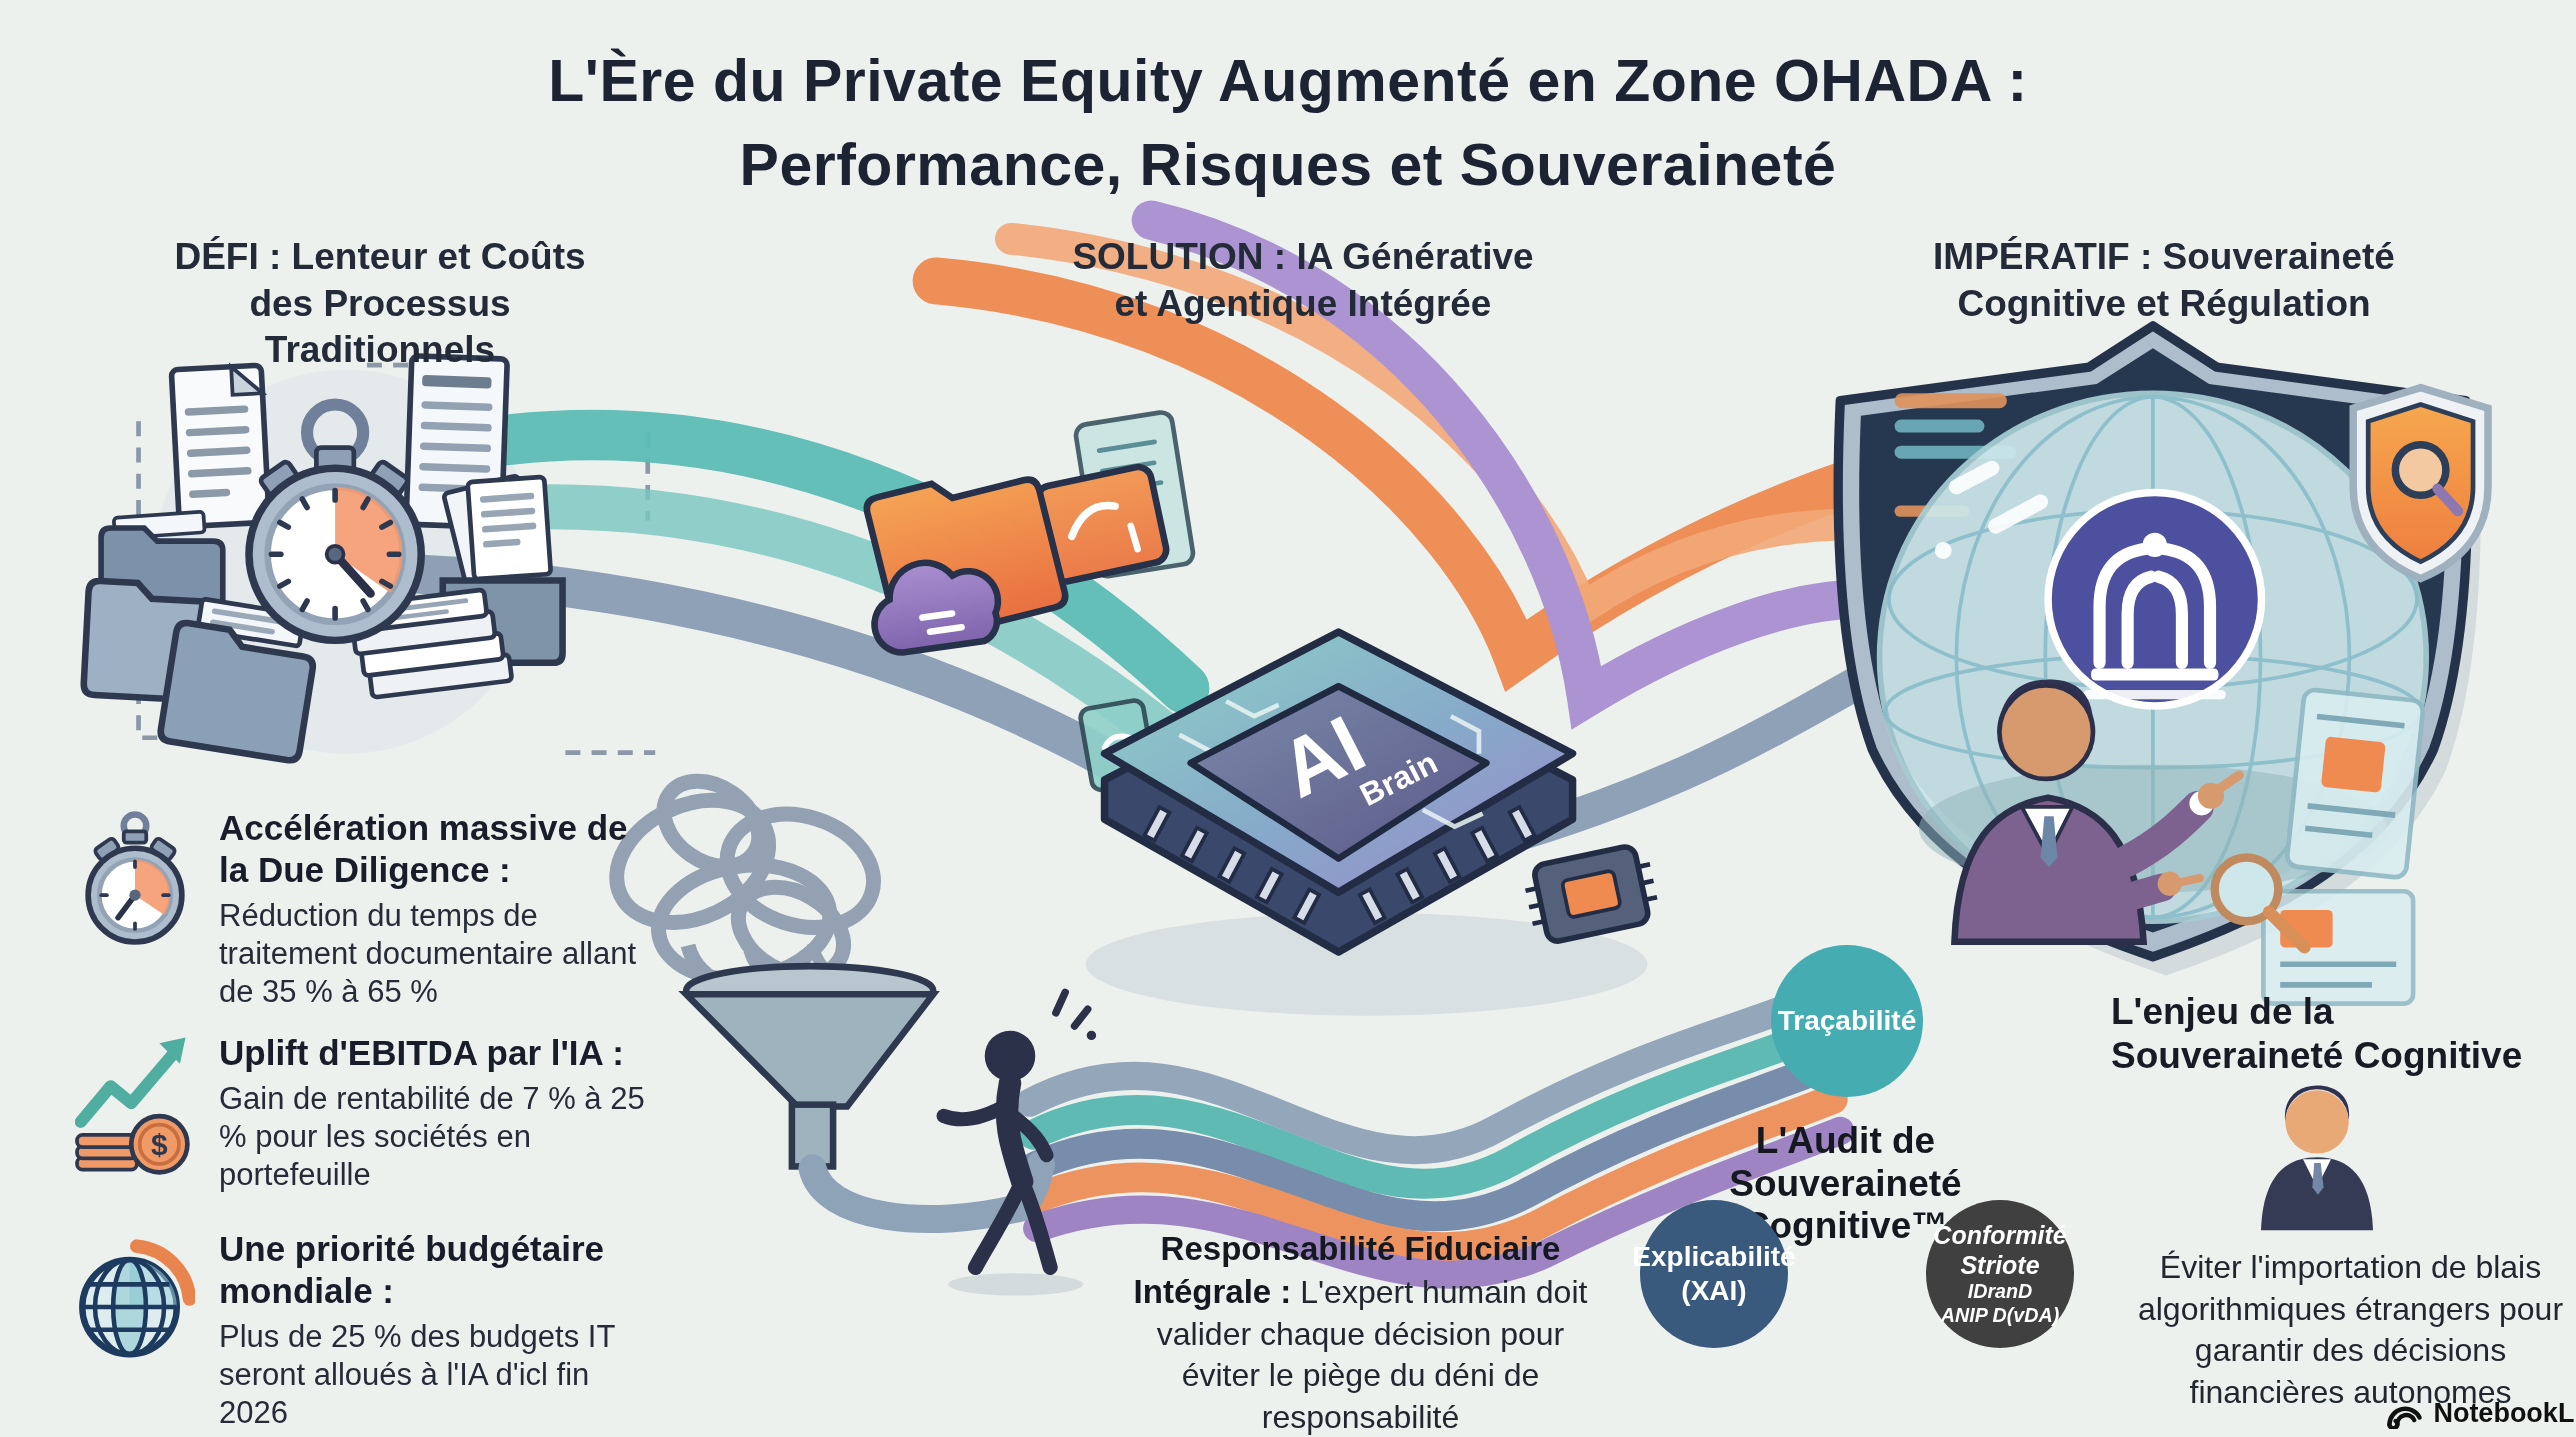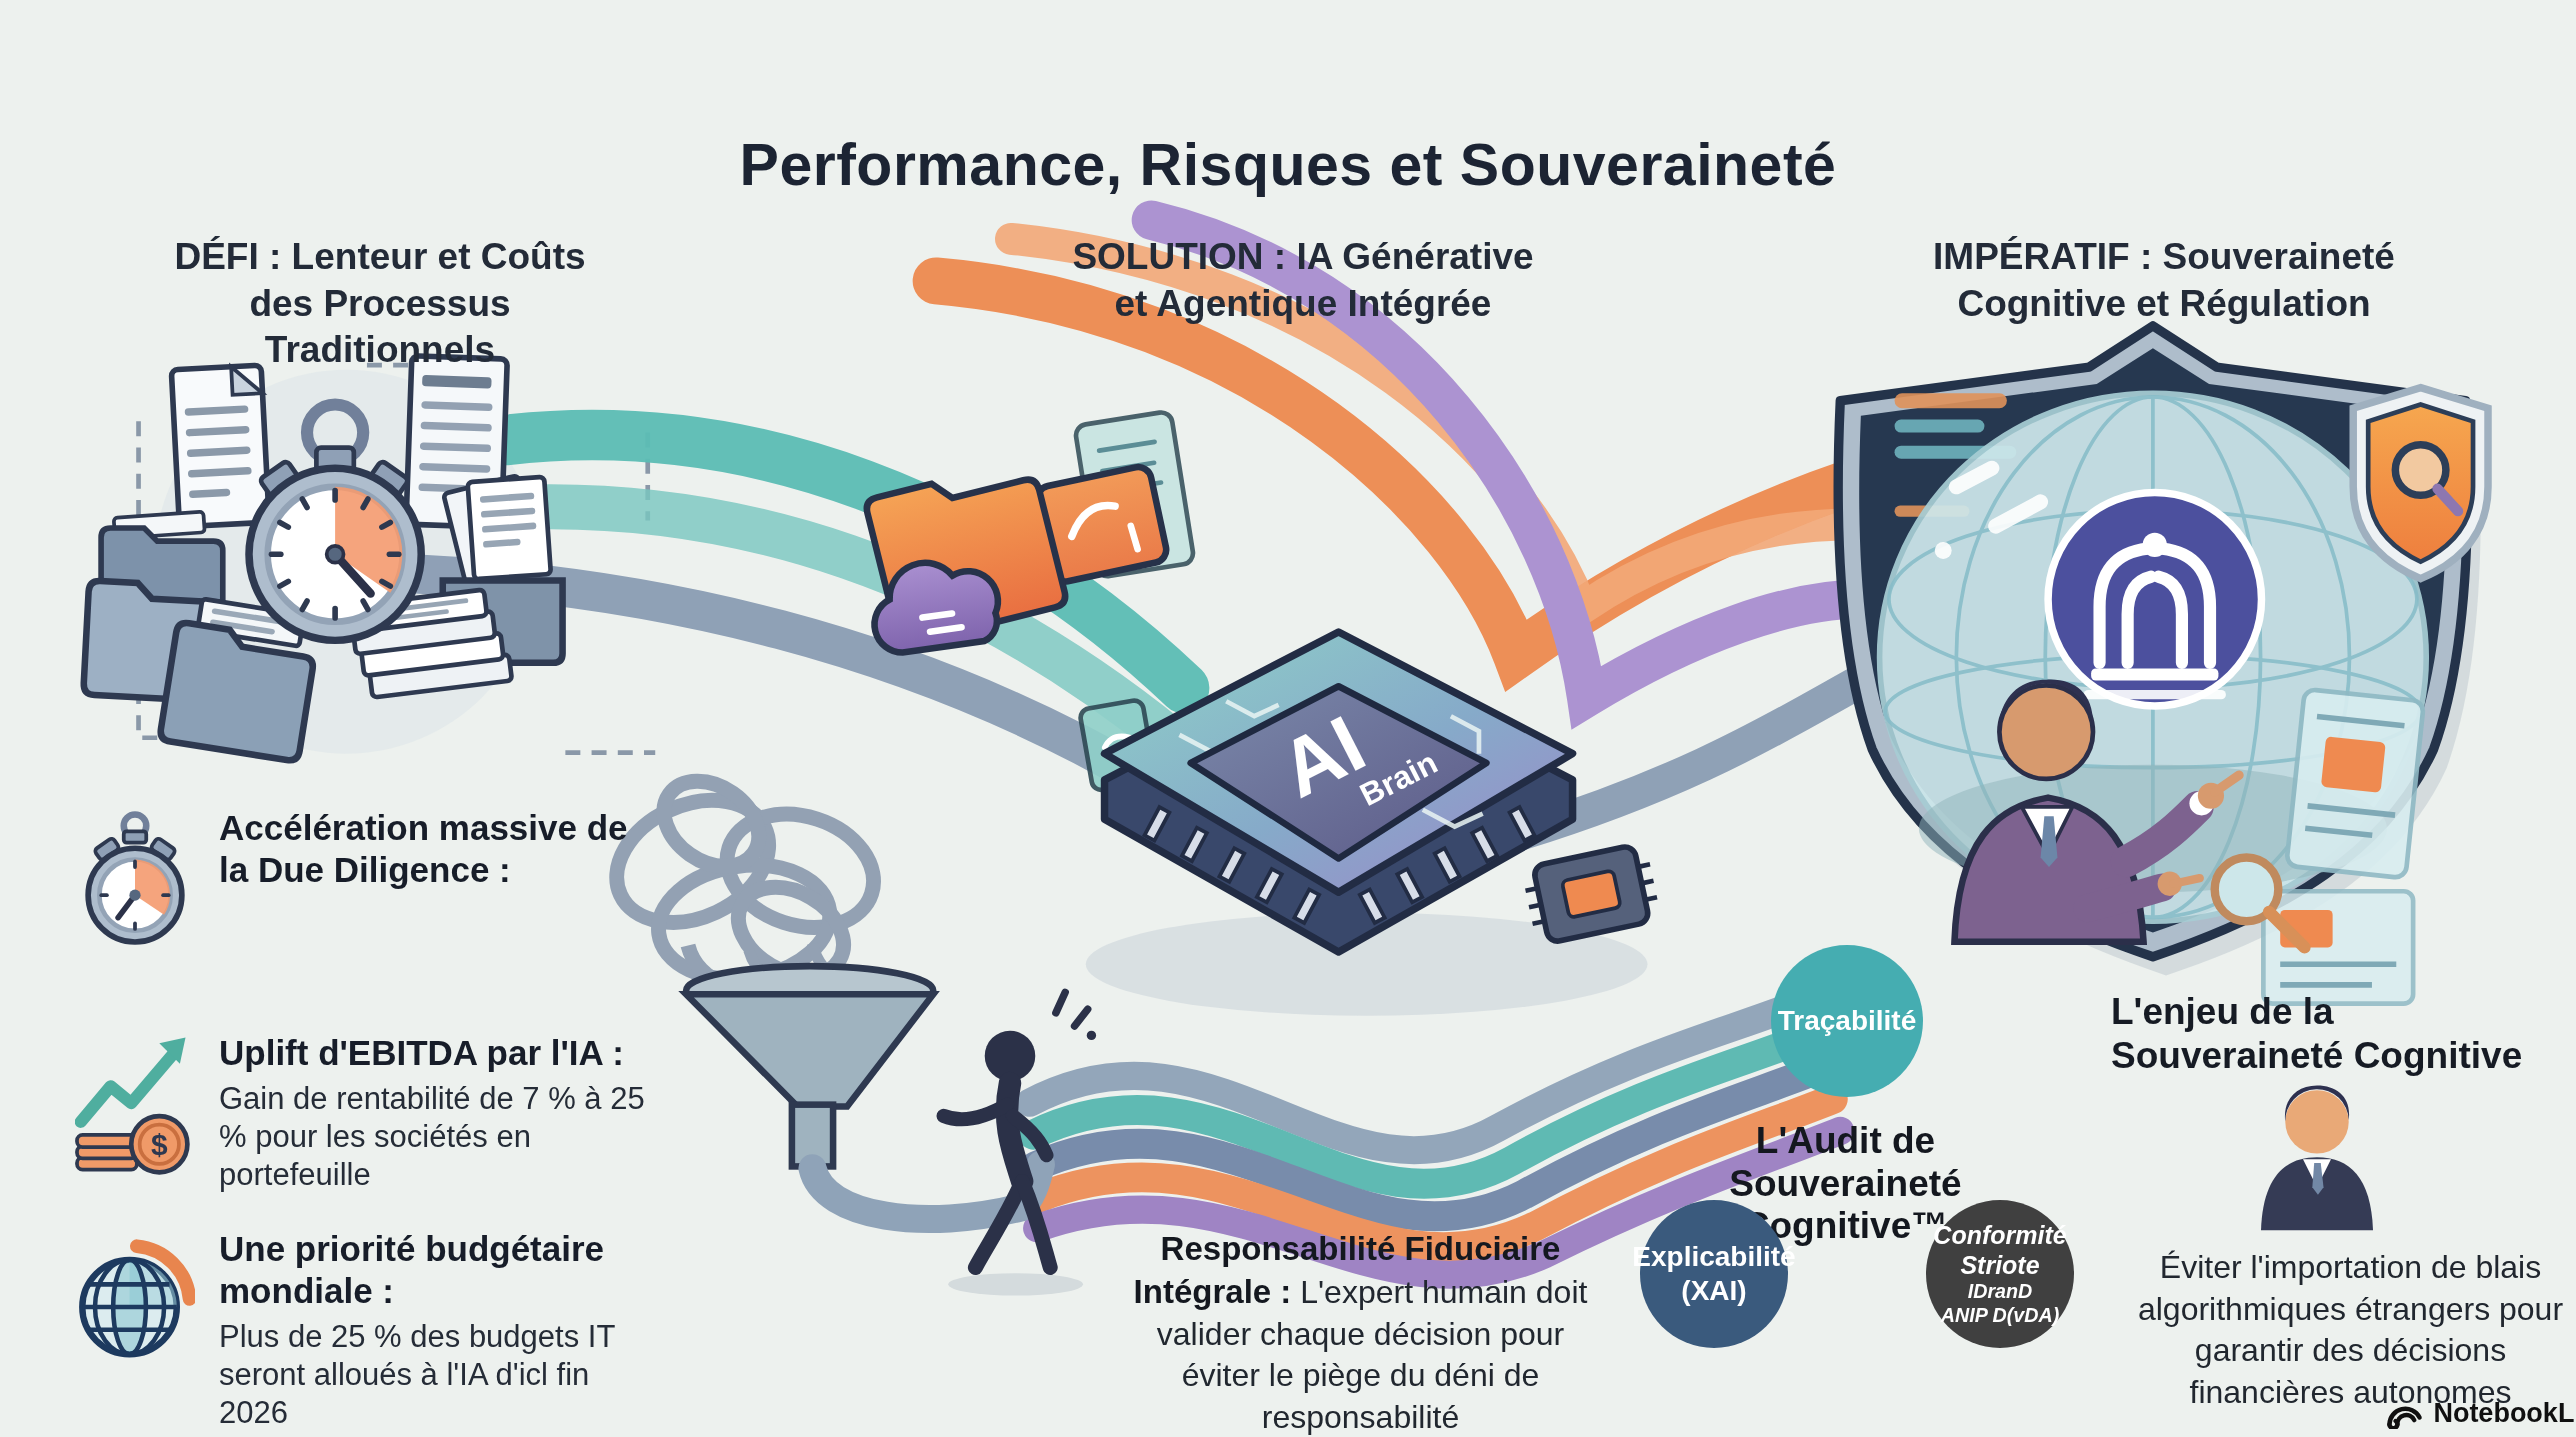--- a/index.html
+++ b/index.html
@@ -357,20 +357,21 @@
 
     <g>
       <path d="M 2586,414 L 2658,436 L 2658,520 C 2658,568 2630,600 2586,618 C 2542,600 2514,568 2514,520 L 2514,436 Z" fill="#eef2f4" stroke="#9fb0bf" stroke-width="8"></path>
       <path d="M 2586,432 L 2642,450 L 2642,520 C 2642,558 2620,584 2586,600 C 2552,584 2530,558 2530,520 L 2530,450 Z" fill="url(#gradMiniShield)" stroke="#2c3e58" stroke-width="5"></path>
       <circle cx="2586" cy="502" r="27" fill="#f2c9a0" stroke="#2c3e58" stroke-width="8"></circle>
       <line x1="2604" y1="522" x2="2626" y2="546" stroke="#8d77b0" stroke-width="11" stroke-linecap="round"></line>
     </g>
   </g>
 </svg>
 
+<div class="txt title-line" style="top:52px;">L'Ère du Private Equity Augmenté en Zone OHADA :</div>
 <div class="txt title-line" style="top:120px;margin-top:16px;">Performance, Risques et Souveraineté</div>
 
 <div class="txt col-header" style="left:146px;top:234px;width:468px;">DÉFI : Lenteur et Coûts des Processus Traditionnels</div>
 <div class="txt col-header" style="left:1069px;top:234px;width:468px;">SOLUTION : IA Générative et Agentique Intégrée</div>
 <div class="txt col-header" style="left:1930px;top:234px;width:468px;">IMPÉRATIF : Souveraineté Cognitive et Régulation</div>
 
 <div class="txt stat" style="left:75px;top:807px;">
   <svg class="stat-icon" width="120" height="150" viewBox="0 0 128 160">
     <circle cx="64" cy="20" r="12" stroke="#71809a" stroke-width="7" fill="none"></circle>
     <rect x="52" y="26" width="24" height="12" rx="3" fill="#8fa0b6" stroke="#2e3950" stroke-width="4"></rect>
@@ -383,20 +384,21 @@
       <line x1="64" y1="64" x2="64" y2="58"></line>
           <line x1="94" y1="94" x2="100" y2="94"></line>
       <line x1="64" y1="124" x2="64" y2="130"></line>
           <line x1="34" y1="94" x2="28" y2="94"></line>
     </g>
     <line x1="64" y1="94" x2="46" y2="118" stroke="#2b3148" stroke-width="6" stroke-linecap="round"></line>
     <circle cx="64" cy="94" r="6" fill="#56677f"></circle>
   </svg>
   <div>
     <div class="stat-title">Accélération massive de la Due Diligence :</div>
+    <div class="stat-body">Réduction du temps de traitement documentaire allant de 35 % à 65 %</div>
   </div>
 </div>
 
 <div class="txt stat" style="left:75px;top:1032px;">
   <svg class="stat-icon" width="120" height="145" viewBox="0 0 128 155">
     <polyline points="6,96 38,58 60,76 106,22" stroke="#4fae9f" stroke-width="13" fill="none" stroke-linecap="round" stroke-linejoin="round"></polyline>
     <polygon points="90,12 118,6 112,34" fill="#4fae9f"></polygon>
     <g fill="#f09a68" stroke="#2e3950" stroke-width="4">
       <rect x="2" y="134" width="64" height="13" rx="6"></rect>
       <rect x="2" y="122" width="64" height="13" rx="6"></rect>

